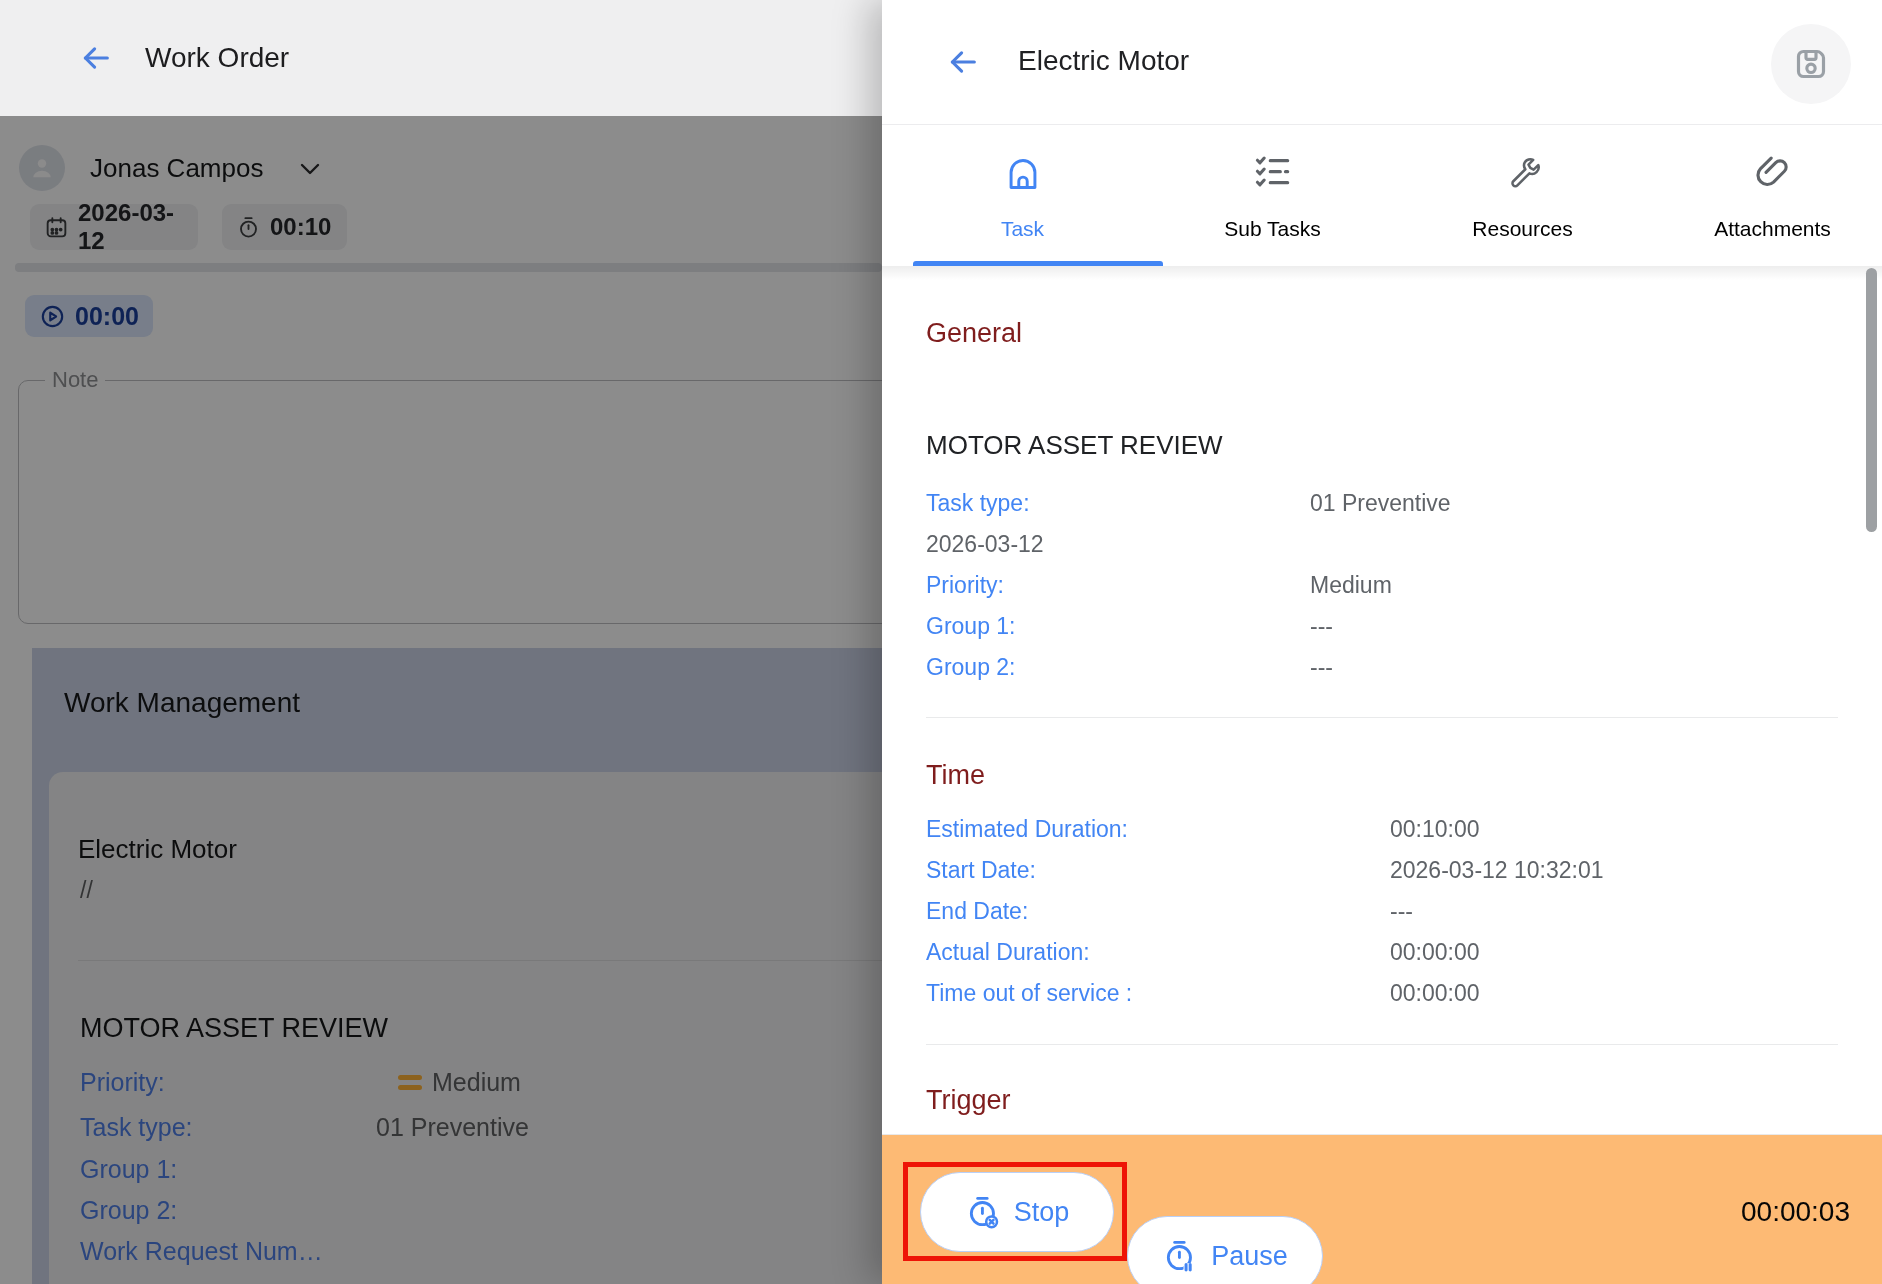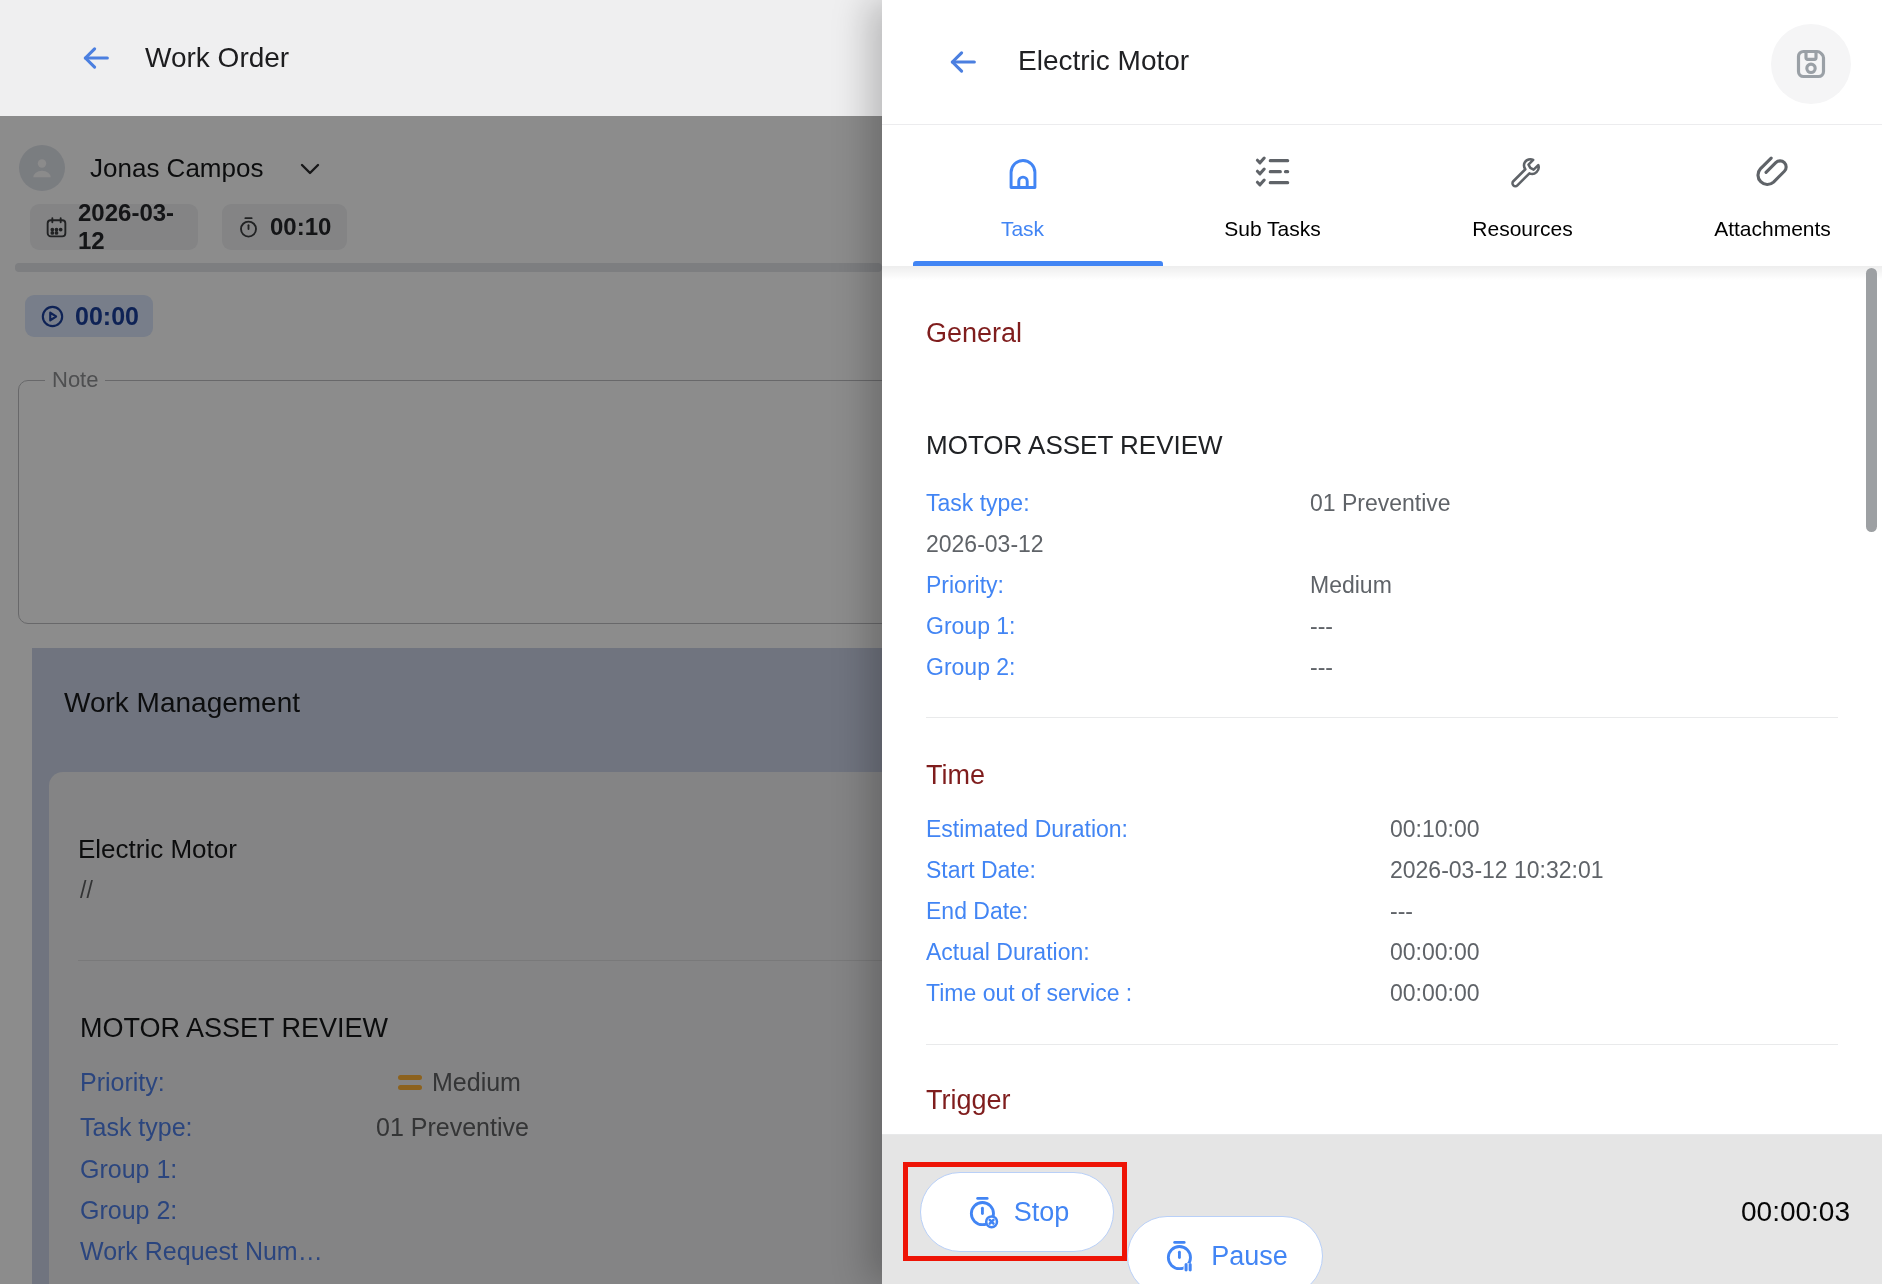--- a/index.html
+++ b/index.html
@@ -69,21 +69,21 @@
                   background:linear-gradient(rgba(0,0,0,0.07),rgba(0,0,0,0));}
   .shead{position:absolute;left:44px;font-size:27px;color:#7f1d1d;}
   .shead2{position:absolute;left:44px;font-size:26px;color:#202225;}
   .frows{position:absolute;left:44px;right:60px;}
   .frow{display:flex;align-items:center;height:41px;font-size:23px;}
   .frow .fl{color:#4285f4;white-space:nowrap;}
   .frow.g .fl{width:384px;}
   .frow.t .fl{width:464px;}
   .frow .fv{color:#5f6368;white-space:nowrap;}
   .hr{position:absolute;left:44px;right:44px;height:1px;background:#e9eaeb;}
-  .footer{position:absolute;left:0;top:1134px;width:1000px;height:150px;background:#e5e5e5;
+  .footer{position:absolute;left:0;top:1134px;width:1000px;height:150px;background:#fdba74;
           border-top:1px solid #e8e9ea;box-sizing:border-box;}
   .annot{position:absolute;left:21px;top:27px;width:224px;height:99px;border:5px solid #ee1406;
          box-sizing:border-box;pointer-events:none;}
   .pillbtn{position:absolute;top:37px;height:80px;border:1.5px solid #b9d0f8;border-radius:40px;
            background:#fff;display:flex;align-items:center;justify-content:center;gap:11px;
            font-family:"Liberation Sans",sans-serif;font-size:27px;color:#4285f4;cursor:pointer;
            box-sizing:border-box;}
   .stopbtn{left:38px;width:194px;}
   .pausebtn{left:245px;width:196px;margin-top:44px;}
   .timer{position:absolute;right:32px;top:37px;height:80px;display:flex;align-items:center;

